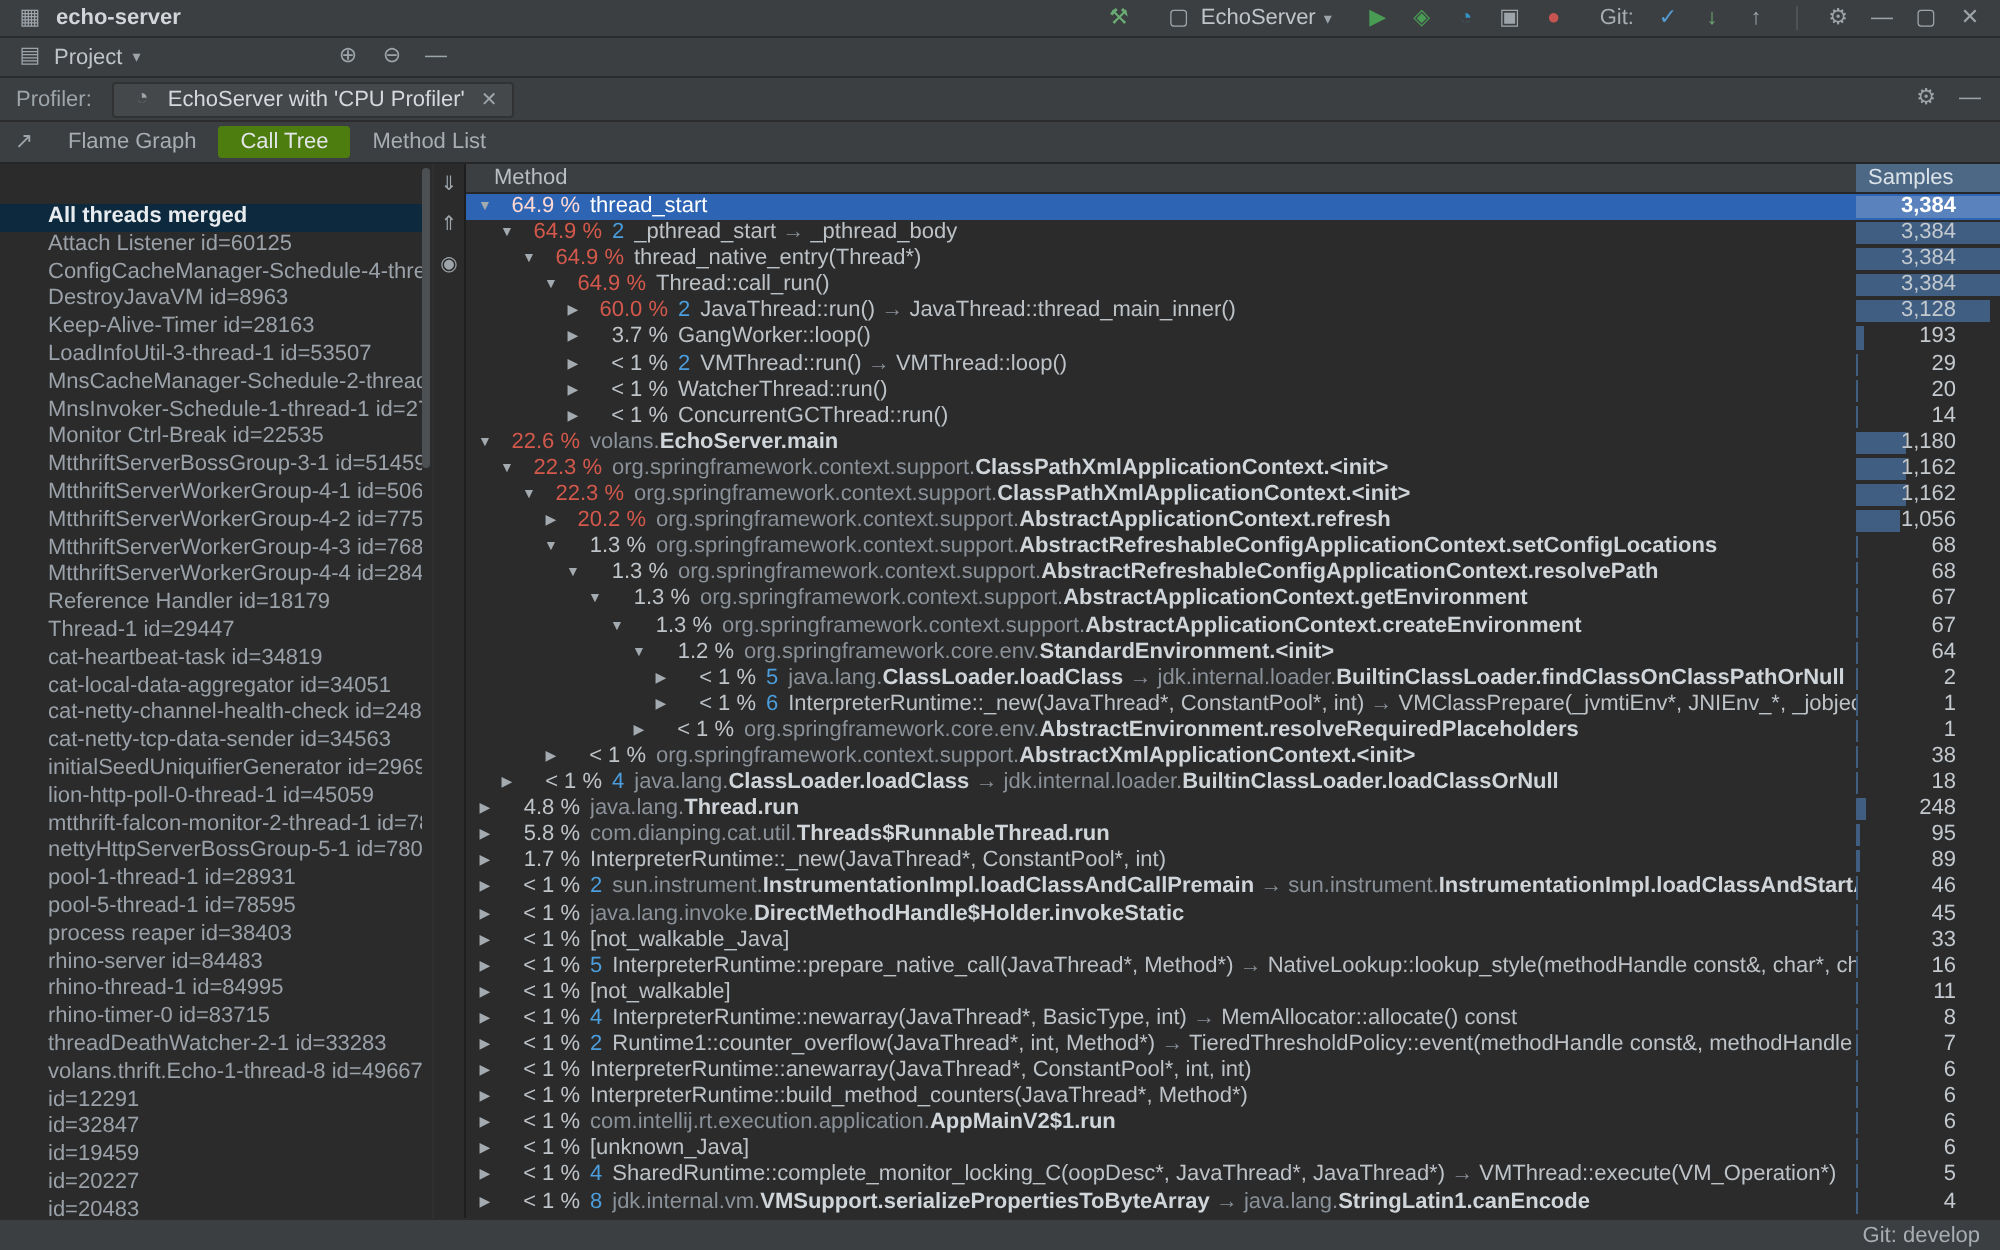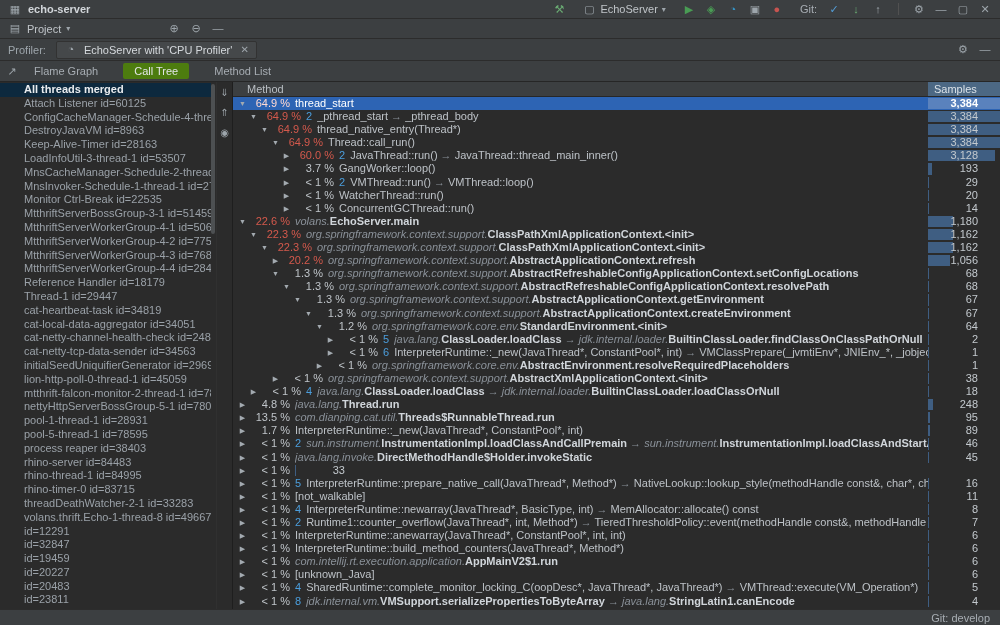--- a/index.html
+++ b/index.html
@@ -38,21 +38,21 @@
   .tabsrow { height:21px; background:#3c3f41; border-bottom:1px solid #262626;
     display:flex; align-items:center; padding:0 5px; gap:4px; flex-shrink:0; }
   .tab { padding:2px 11px; color:#a7adb3; border-radius:2px; }
   .tab.active { background:#4d7c0f; color:#e3e6e9; }
 
   
   .content { flex:1; display:flex; min-height:0; }
 
   .threads-panel { width:233px; flex-shrink:0; display:flex; background:#2b2b2b;
     border-right:1px solid #1e1e1e; }
-  .thread-list { flex:1; overflow:hidden; padding:1px 0 0 0; }
+  .thread-list { flex:1; overflow:hidden; padding:20px 0 0 0; }
   .thread-item { height:13.8px; line-height:13.8px; padding-left:24px; padding-right:2px;
     color:#9aa1a8; white-space:nowrap; overflow:hidden; }
   .thread-item.selected { background:#0d293e; color:#e9ecef; font-weight:bold; }
   .thread-scrollbar { width:5px; position:relative; }
   .thread-scrollbar .thumb { position:absolute; top:2px; left:0; width:4px; height:150px;
     background:#4d5052; border-radius:2px; }
   .thread-actions { width:16px; display:flex; flex-direction:column; align-items:center;
     gap:10px; padding-top:6px; border-left:1px solid #303030; }
   .thread-actions .icon { font-size:10px; }
 
@@ -67,21 +67,21 @@
   .tree-row { height:13.1px; line-height:13.1px; display:flex; align-items:center;
     white-space:nowrap; }
   .tree-row.selected { background:#2d64b4; }
   .indent { flex-shrink:0; display:inline-block; }
   .expander { width:11px; flex-shrink:0; text-align:center; color:#a3aab0; font-size:7px; }
   .pct { width:42px; flex-shrink:0; text-align:right; margin-right:5px; color:#bfc4c9; }
   .pct.hot { color:#d4594c; }
   .tree-row.selected .pct, .tree-row.selected .pct.hot { color:#ffd9d2; }
   .badge { color:#4b9edd; margin-right:5px; min-width:6px; text-align:center; }
   .method { flex:1; overflow:hidden; color:#bdc2c7; }
-  .method .pre { color:#8a9199;font-style:italic; }
+  .method .pre { color:#8a9199; }
   .method .mname { color:#bdc2c7; }
   .method .mname.bold { font-weight:bold; color:#d0d5da; }
   .method .arrow { color:#8a9199; }
   .tree-row.selected .method span { color:#ffffff; }
   .samples { width:72px; flex-shrink:0; position:relative; height:100%; }
   .samples .bar { position:absolute; left:0; top:1px; bottom:1px; background:#3f5e82; }
   .tree-row.selected .samples .bar { background:#5a82bd; }
   .samples .num { position:absolute; right:22px; top:0; line-height:13.1px; color:#c3c9ce; }
   .tree-row.selected .samples .num { color:#ffffff; font-weight:bold; }
 
@@ -152,21 +152,21 @@
     </span>
     <span class="spacer"></span>
     <span class="iconrow">
         <span class="icon" style="color: rgb(157, 165, 171);">⚙</span>
         <span class="icon" style="color: rgb(157, 165, 171);">—</span>
       </span>
   </div>
 
   <div class="tabsrow">
     <span class="icon">↗</span>
-    <span class="iconrow" style="gap:14px" id="view-tab-list">
+    <span class="iconrow" style="gap:0" id="view-tab-list">
         <span class="tab">Flame Graph</span>
         <span class="tab active">Call Tree</span>
         <span class="tab">Method List</span>
       </span>
   </div>
 
   <div class="content">
 
     <div class="threads-panel">
       <div class="thread-list" id="thread-list">
@@ -467,21 +467,21 @@
             <span class="pct">4.8 %</span>
             <span class="method"><span class="pre">java.lang.</span><span class="mname bold">Thread.run</span></span>
             <span class="samples">
               <span class="bar" style="width: 5px;"></span>
               <span class="num">248</span>
             </span>
           </div>
           <div class="tree-row">
             <span class="indent" style="width: 4px;"></span>
             <span class="expander">▶</span>
-            <span class="pct">13.5 %</span>
+            <span class="pct">5.8 %</span>
             <span class="method"><span class="pre">com.dianping.cat.util.</span><span class="mname bold">Threads$RunnableThread.run</span></span>
             <span class="samples">
               <span class="bar" style="width: 2px;"></span>
               <span class="num">95</span>
             </span>
           </div>
           <div class="tree-row">
             <span class="indent" style="width: 4px;"></span>
             <span class="expander">▶</span>
             <span class="pct">1.7 %</span>
@@ -509,20 +509,21 @@
             <span class="method"><span class="pre">java.lang.invoke.</span><span class="mname bold">DirectMethodHandle$Holder.invokeStatic</span></span>
             <span class="samples">
               <span class="bar" style="width: 1px;"></span>
               <span class="num">45</span>
             </span>
           </div>
           <div class="tree-row">
             <span class="indent" style="width: 4px;"></span>
             <span class="expander">▶</span>
             <span class="pct">&lt; 1 %</span>
+            <span class="method"><span class="mname">[not_walkable_Java]</span></span>
             <span class="samples">
               <span class="bar" style="width: 1px;"></span>
               <span class="num">33</span>
             </span>
           </div>
           <div class="tree-row">
             <span class="indent" style="width: 4px;"></span>
             <span class="expander">▶</span>
             <span class="pct">&lt; 1 %</span>
             <span class="badge">5</span>

